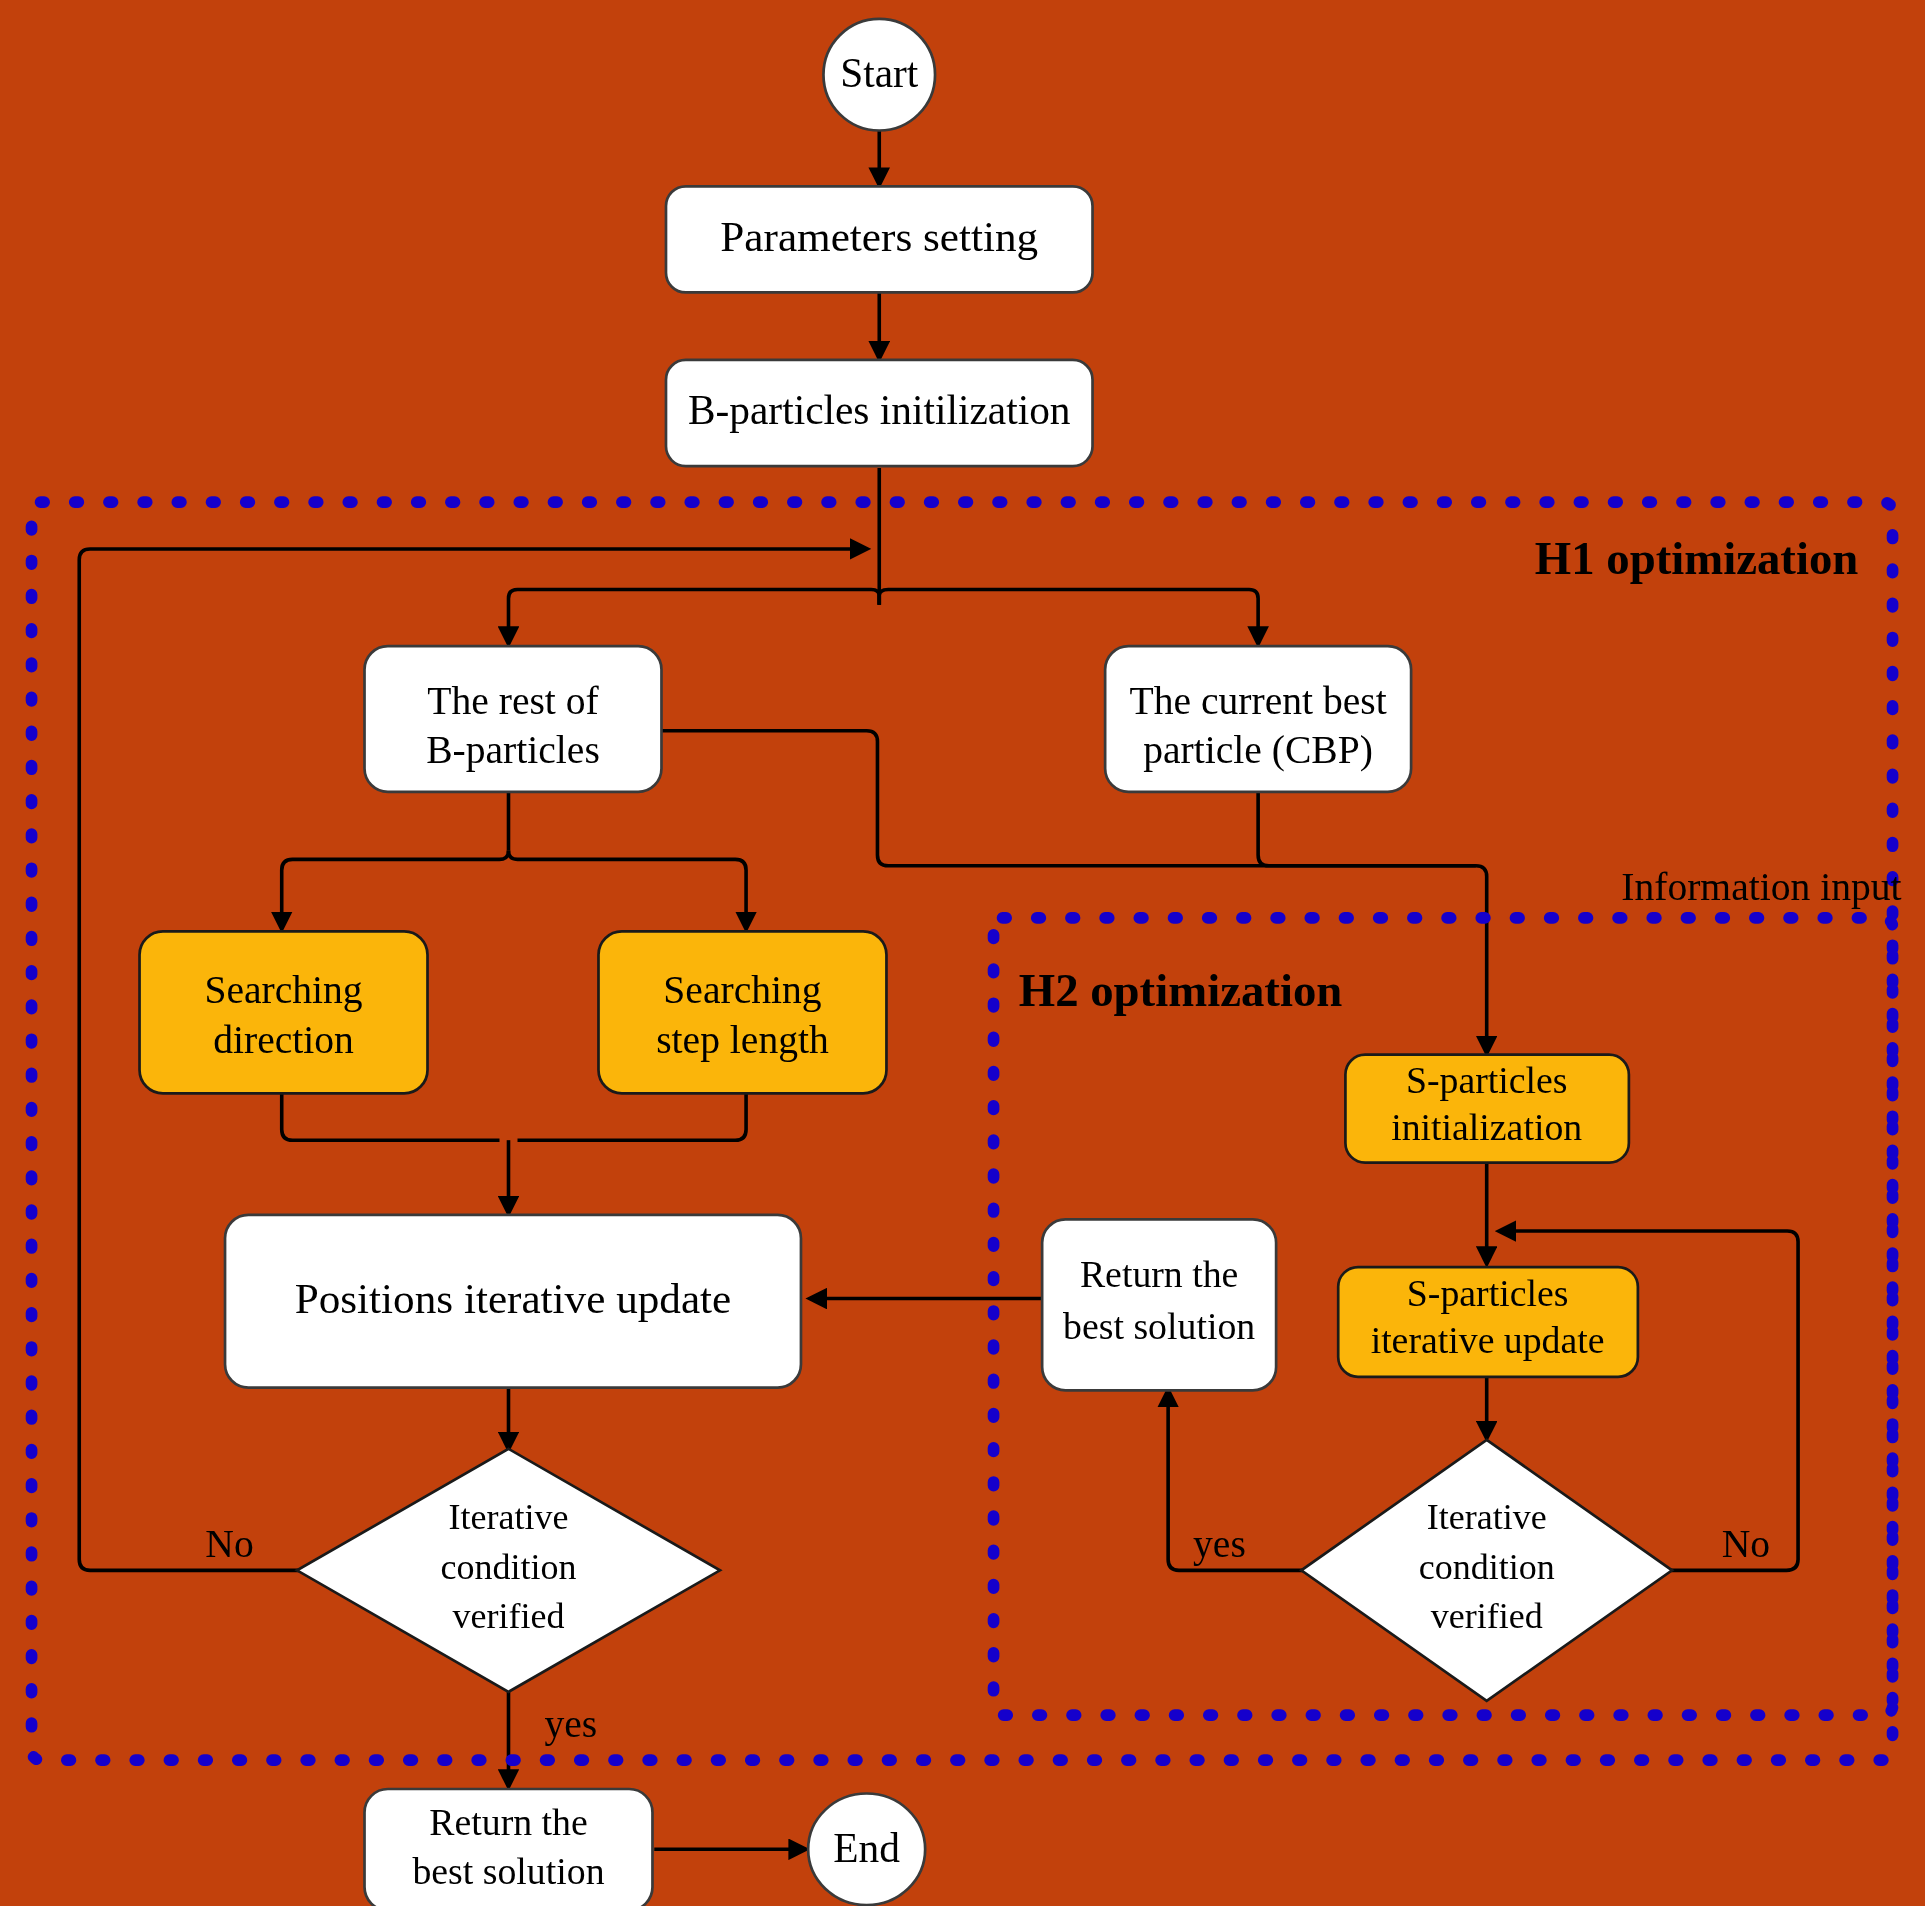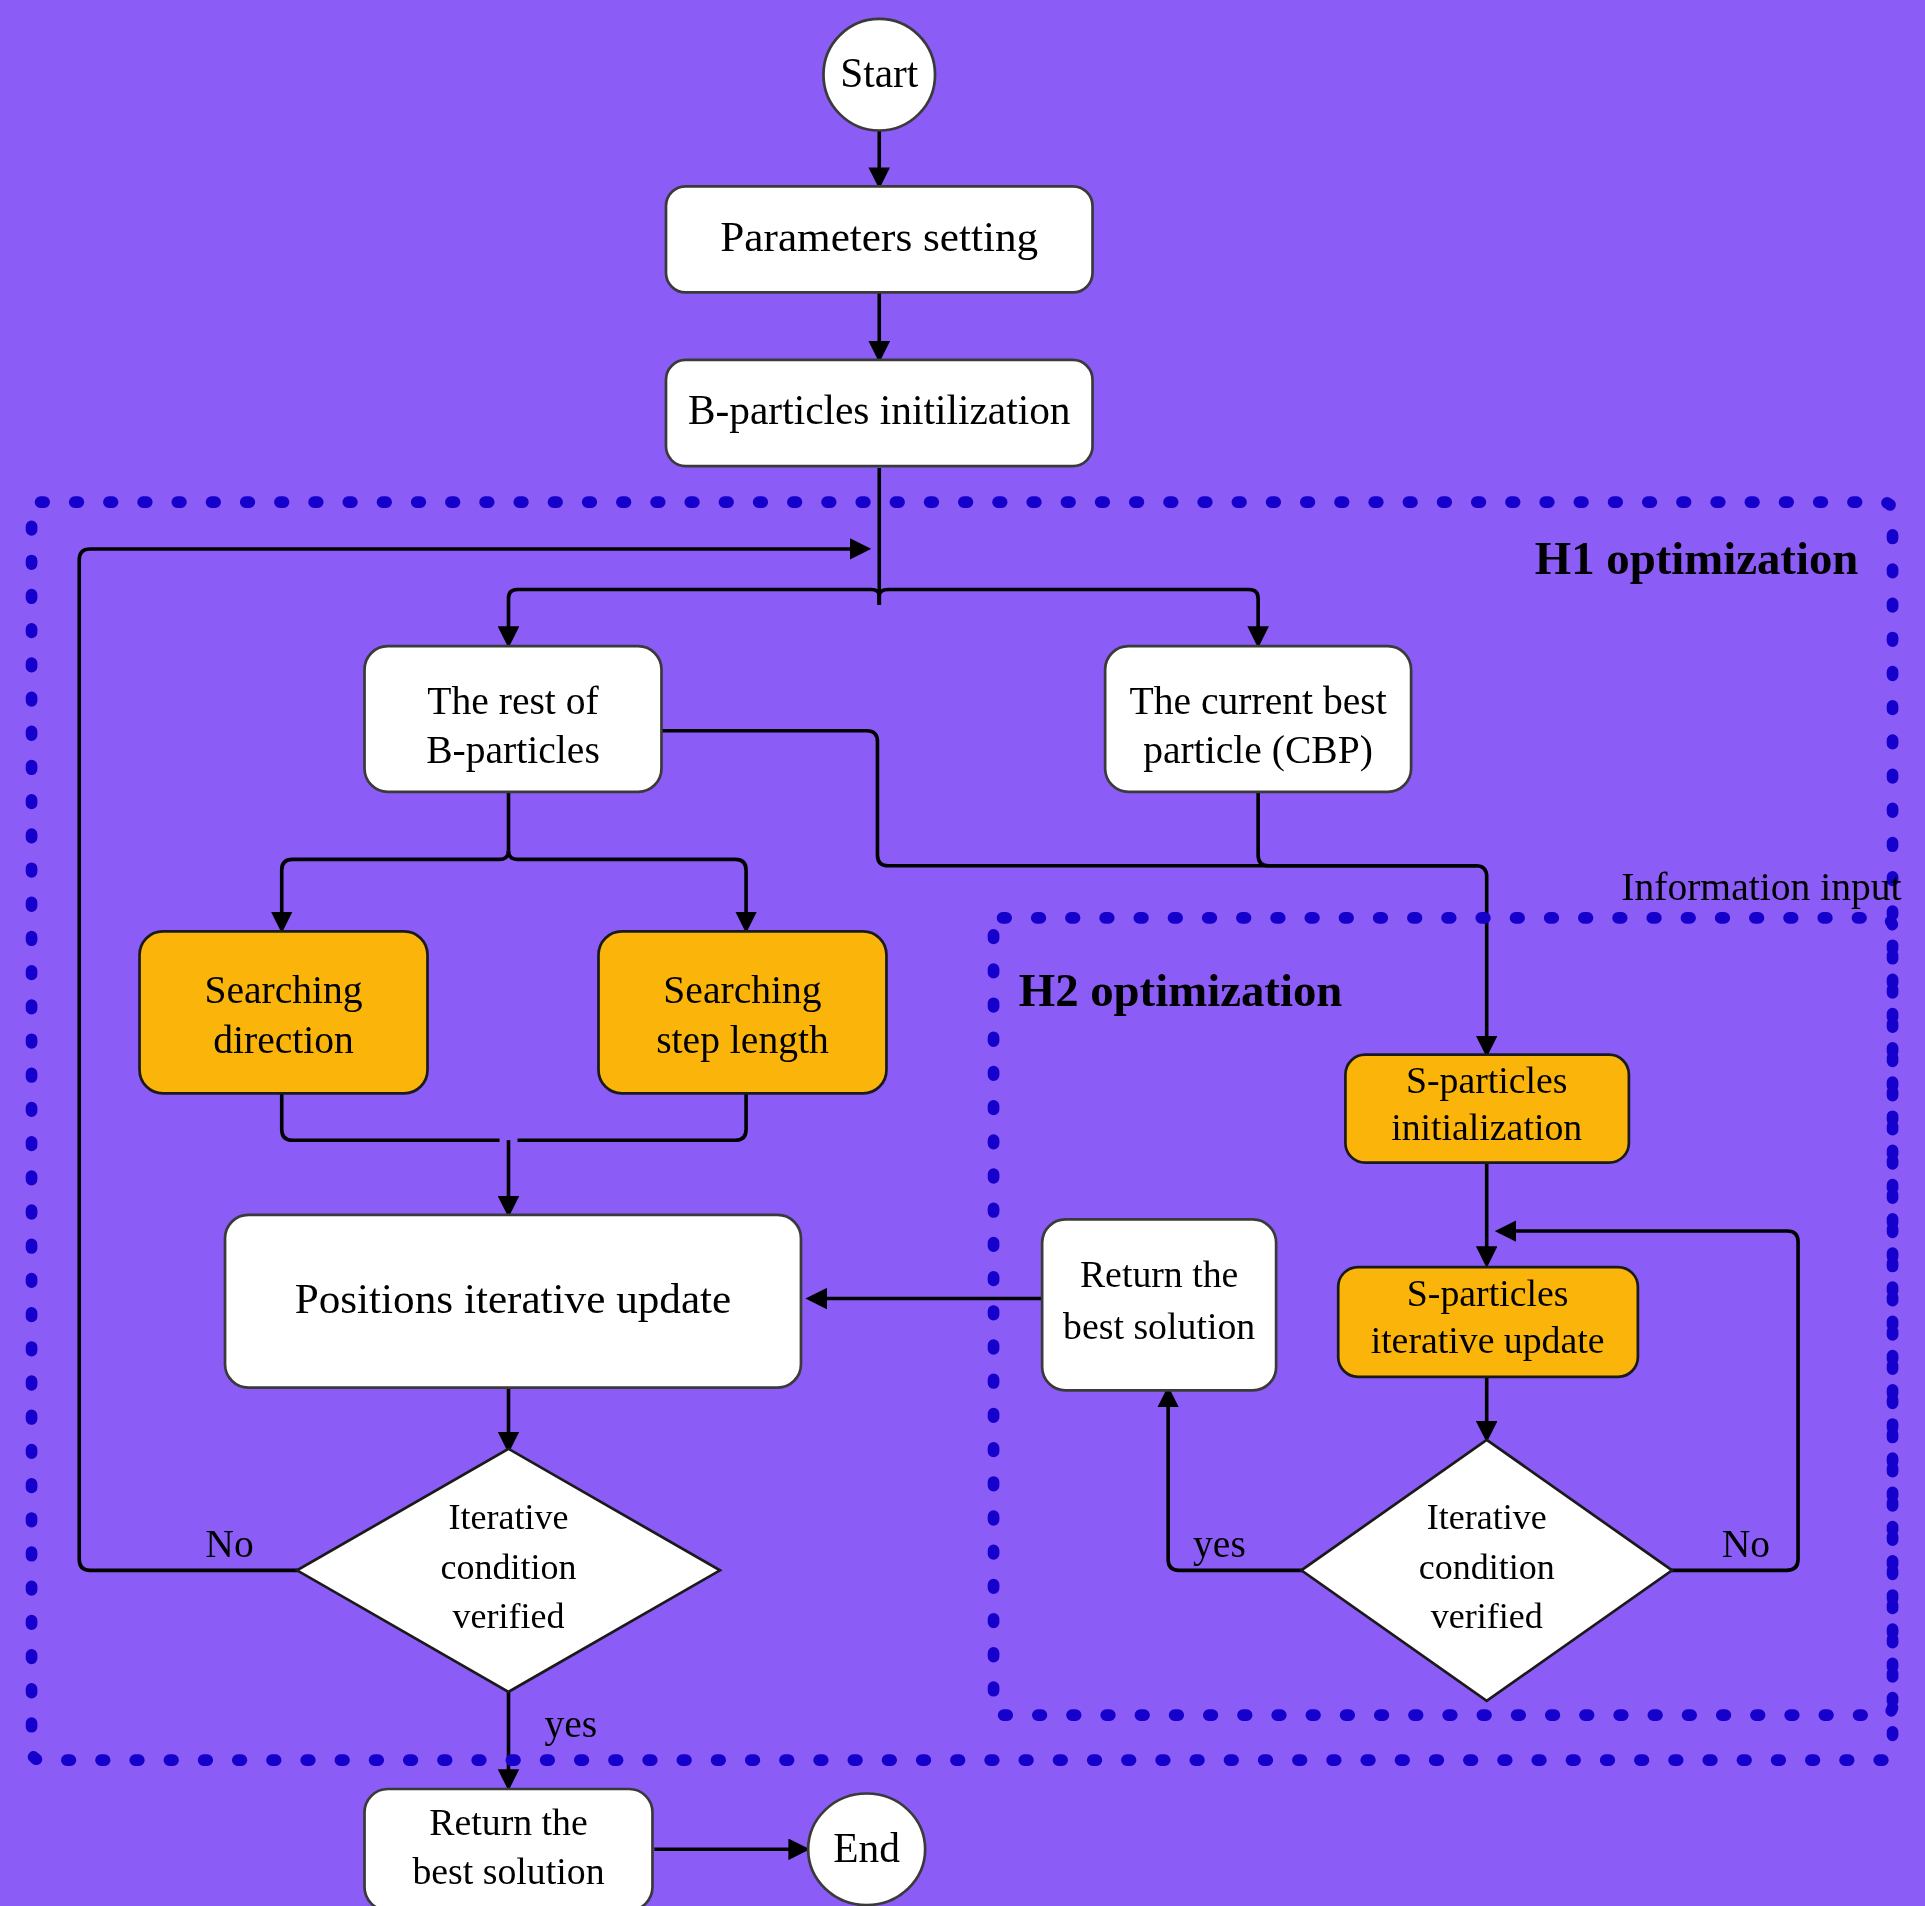--- a/index.html
+++ b/index.html
@@ -7,21 +7,21 @@
     padding: 0;
     background: #ffffff;
   }
   body {
     font-family: "Liberation Serif", "DejaVu Serif", serif;
   }
   #canvas {
     position: relative;
     width: 1925px;
     height: 1906px;
-    background: #8b5cf6;
+    background: #c2410c;
     overflow: hidden;
   }
   svg.layer {
     position: absolute;
     left: 0;
     top: 0;
     width: 1925px;
     height: 1906px;
   }
   .node-text {

